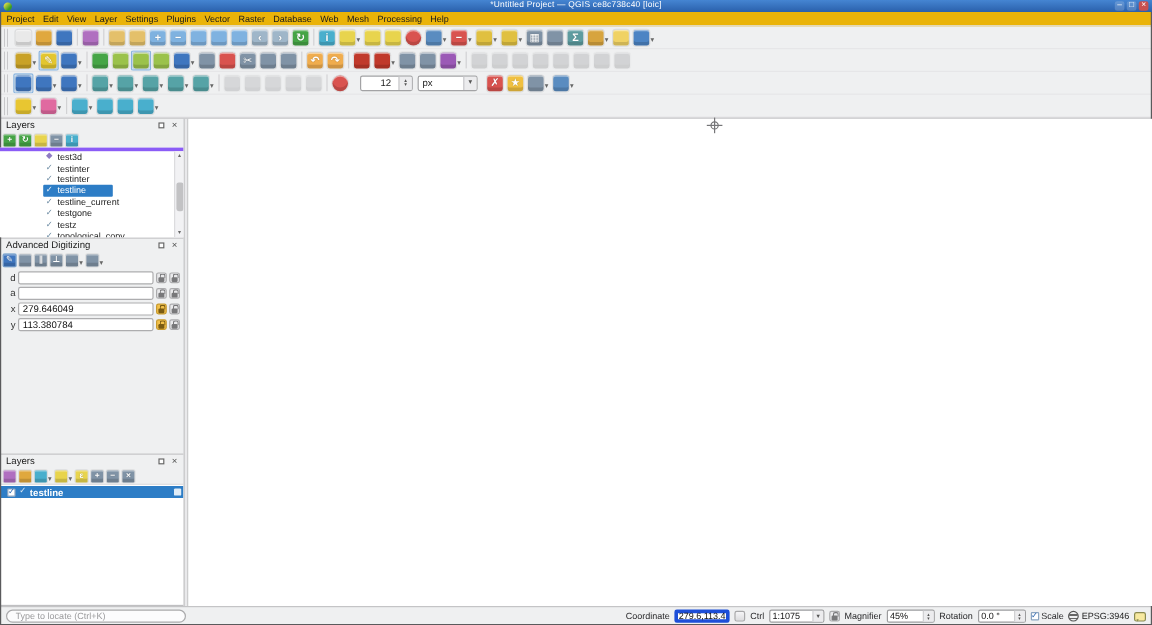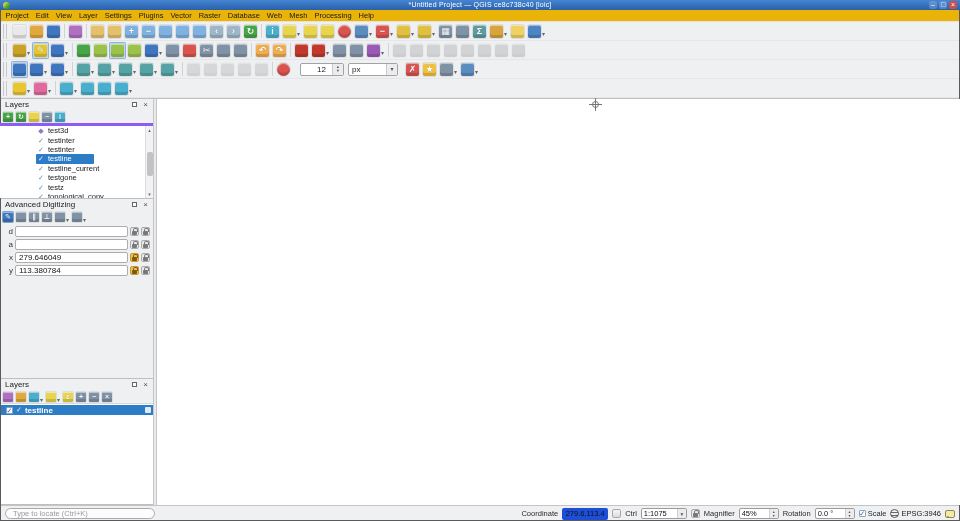--- a/index.html
+++ b/index.html
@@ -101,21 +101,21 @@
   .crosshair .ring{position:absolute;inset:2px;border:1px solid #757577;border-radius:50%}
   .crosshair::before{content:"";position:absolute;left:5px;top:-1px;width:1px;height:13px;background:#757577}
   .crosshair::after{content:"";position:absolute;top:5px;left:-1px;height:1px;width:13px;background:#757577}
 
   
   .statusbar{height:16px;flex:none;background:#eff0f1;border-top:1px solid #c4c4c6;display:flex;align-items:center;padding:0 5px;font-size:7.5px;color:#333}
   .locator{width:150px;height:11px;border:1px solid #aaaaac;border-radius:6px;background:#fcfcfd;font-family:inherit;font-size:7.5px;padding:0 0 0 7px;color:#333;outline:none}
   .locator::placeholder{color:#9a9a9c}
   .sb-right{margin-left:auto;display:flex;align-items:center;gap:4px}
   .sb-label{color:#2a2a2c;white-space:nowrap}
-  .sb-box{height:11px;background:#fff;border:6px solid #1d4ed8;border-radius:2px;display:inline-flex;align-items:center;justify-content:center;padding:0 2px;font-size:7.5px;color:#111}
+  .sb-box{height:11px;background:#fff;border:3px solid #1d4ed8;border-radius:2px;display:inline-flex;align-items:center;justify-content:center;padding:0 2px;font-size:7.5px;color:#111}
   .sb-box.coord{width:46px}
   .sb-mini{width:9px;height:9px;border:1px solid #a8a8aa;border-radius:2px;background:linear-gradient(#f5f5f7,#dcdcde);flex:none}
   .sb-combo{width:46px;height:11px;background:#fff;border:1px solid #9c9c9e;border-radius:2px;display:inline-flex;align-items:stretch}
   .sb-combo-val{flex:1;font-size:7.5px;line-height:9px;padding-left:2px;color:#111}
   .sb-caret{width:9px;font-size:5.5px;line-height:10px;text-align:center;color:#555;border-left:1px solid #d0d0d2;background:#ececee}
   .sb-spin{width:40px;height:11px;background:#fff;border:1px solid #9c9c9e;border-radius:2px;display:inline-flex;align-items:stretch}
   .sb-spin-val{flex:1;font-size:7.5px;line-height:9px;padding-left:2px;color:#111;white-space:nowrap}
   .sb-arrows{width:9px;border-left:1px solid #d0d0d2;background:#ececee;display:flex;flex-direction:column;align-items:center;justify-content:center}
   .sb-arrows span{font-size:4px;line-height:4px;color:#555}
   .sb-check{display:inline-flex;align-items:center;gap:2px}

